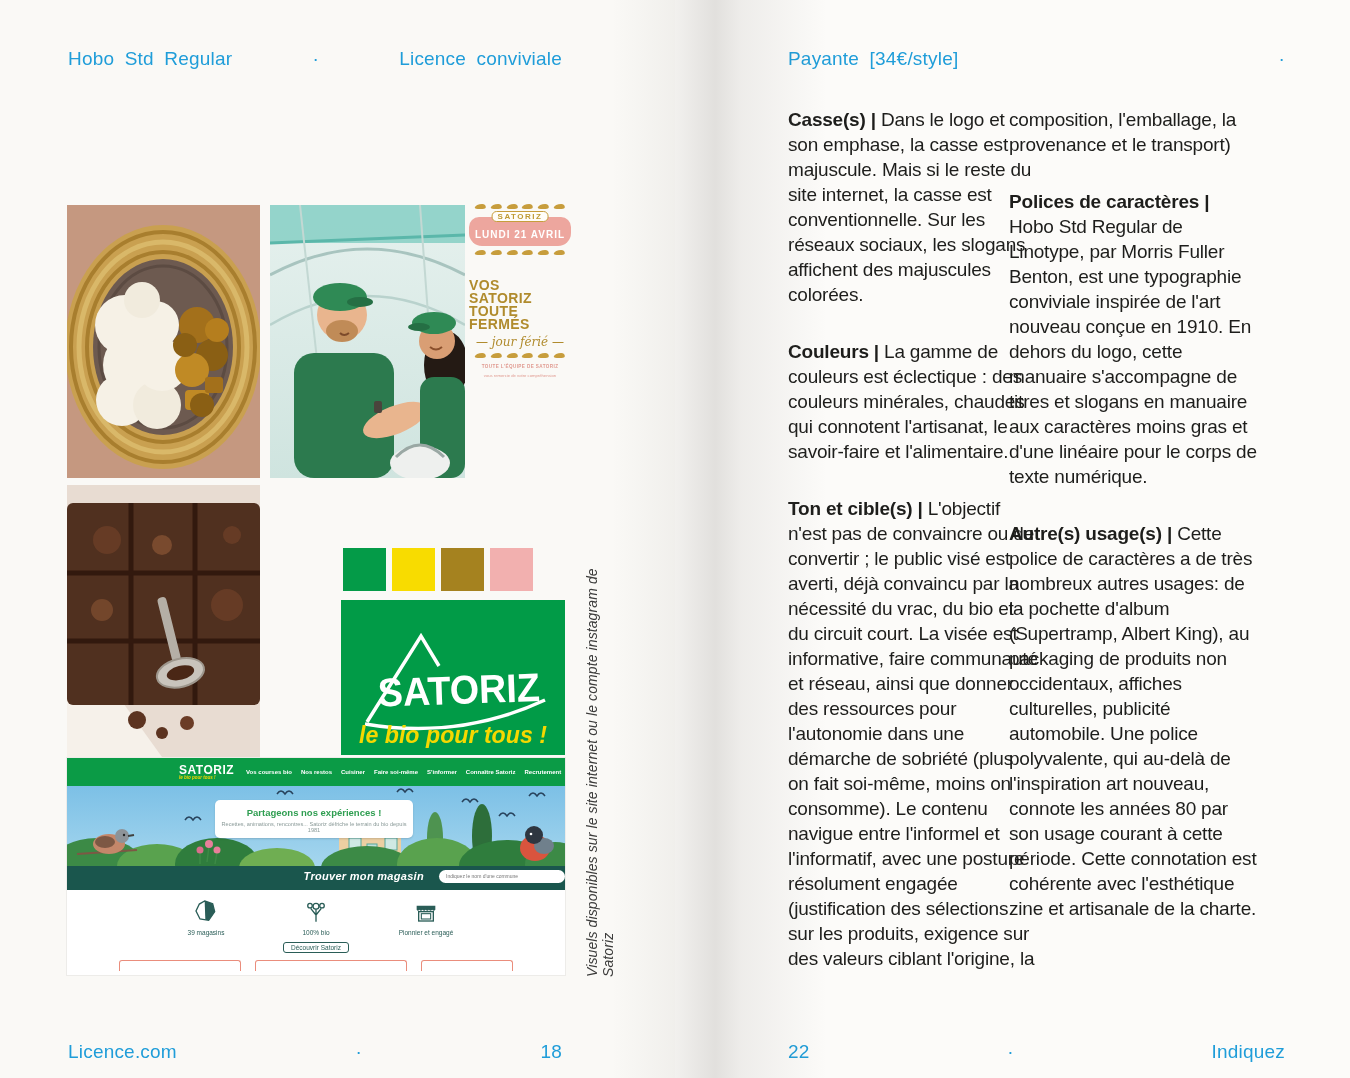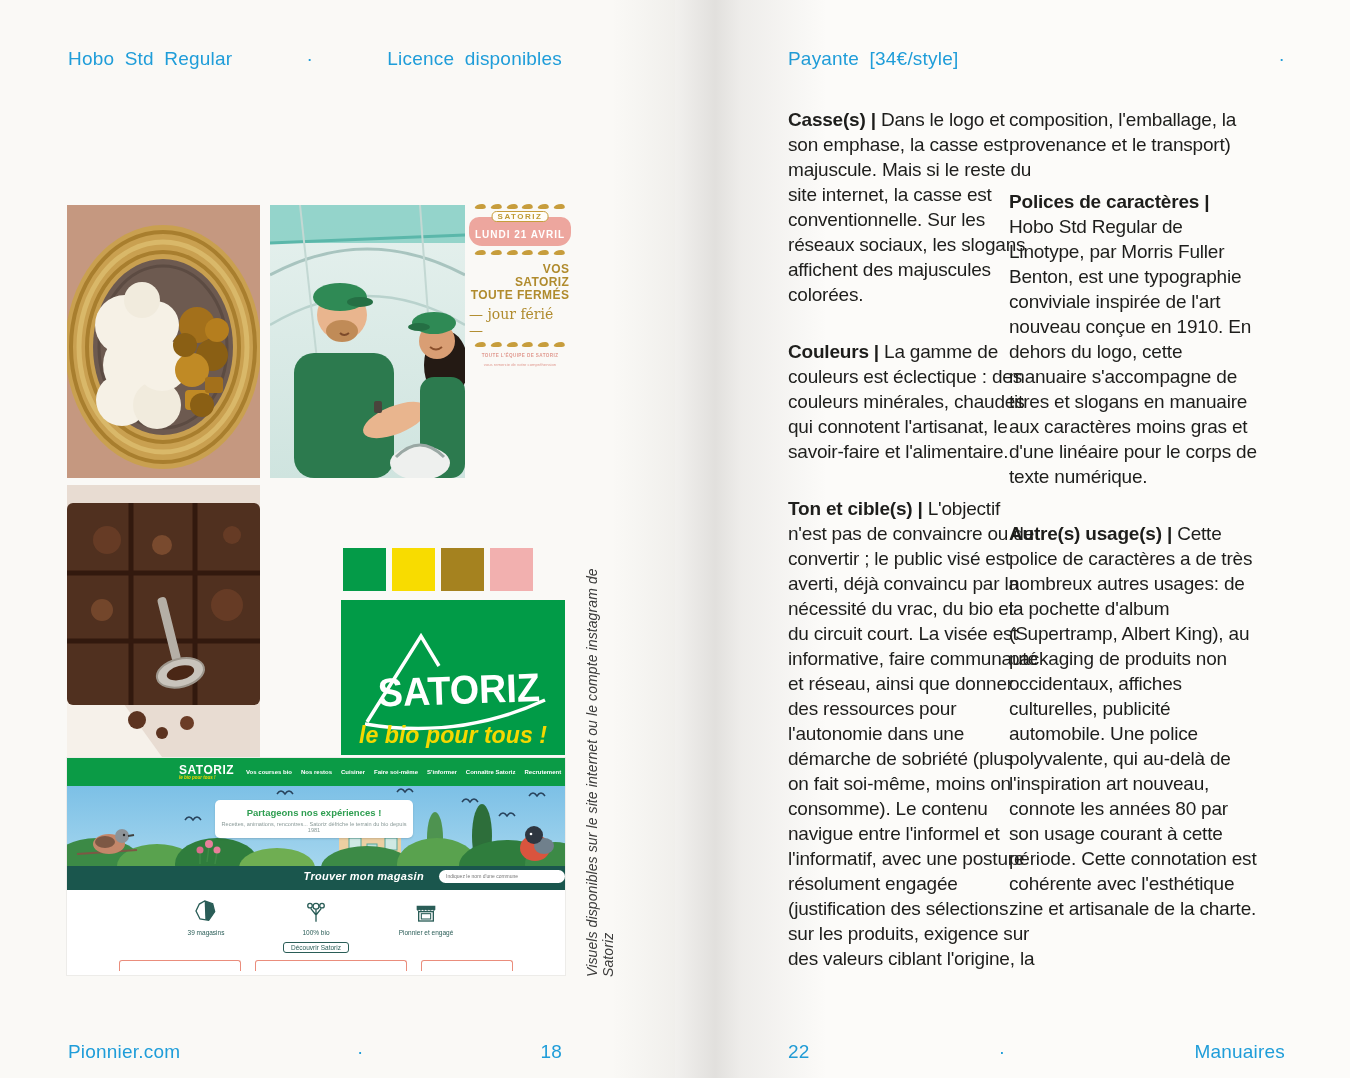--- a/index.html
+++ b/index.html
@@ -35,22 +35,22 @@
   
   #poster{position:absolute;left:469px;top:204px;width:102px;height:134px;
           display:flex;flex-direction:column;align-items:center;gap:4px;}
   .blobs{display:flex;justify-content:space-between;width:88%;}
   .blobs i{width:11px;height:5px;background:#c79d3c;border-radius:60% 40% 50% 50%/75% 75% 25% 25%;transform:skewX(-12deg);}
   .poster-band{width:100%;background:#eda69e;border-radius:10px 10px 13px 13px;text-align:center;
           color:#fff;font-weight:bold;font-size:10px;letter-spacing:1px;padding:12px 0 6px;position:relative;margin-top:4px;}
   .poster-brand{position:absolute;top:-6px;left:50%;transform:translateX(-50%);background:#fffdf8;
           border:1px solid #c79d3c;color:#bf9a33;font-size:8px;font-weight:bold;letter-spacing:1.5px;
           padding:0 5px;border-radius:5px;white-space:nowrap;}
-  .poster-msg{color:#b08b2d;font-weight:800;font-size:12px;line-height:13px;letter-spacing:.4px;text-align:right;margin-top:4px;}
-  .poster-script{color:#b08b2d;font-size:14px;font-family:"DejaVu Serif",serif;}
+  .poster-msg{color:#b08b2d;font-weight:800;font-size:14px;line-height:13px;letter-spacing:.4px;text-align:left;margin-top:20px;}
+  .poster-script{color:#b08b2d;font-style:italic;font-size:12px;font-family:"DejaVu Serif",serif;}
   .poster-small1{color:#e09a90;font-size:4.6px;font-weight:bold;letter-spacing:.4px;margin-top:2px;}
   .poster-small2{color:#e09a90;font-size:4.2px;}
 
   
   #swatches{position:absolute;left:343px;top:548px;display:flex;gap:6px;}
   .sw{width:43px;height:43px;}
   .sw1{background:#049b48;} .sw2{background:#f8dc00;} .sw3{background:#a5821f;} .sw4{background:#f2b0af;}
 
   
   #logo-block{position:absolute;left:341px;top:600px;width:224px;height:155px;background:#019b47;overflow:hidden;}
@@ -92,21 +92,21 @@
 </head>
 <body>
 
 <div id="spread">
   <div class="page" id="page-left"></div>
   <div class="page" id="page-right"></div>
 
   <div class="pg-head" id="head-left">
     <span>Hobo Std Regular</span>
     <span>·</span>
-    <span>Licence disponibles</span>
+    <span>Licence conviviale</span>
   </div>
 
   <svg class="ph" id="photo-rice" width="193" height="273" viewBox="0 0 193 273" aria-label="Bol de riz et curry sur panier en osier">
     <rect width="193" height="273" fill="#c59880"></rect>
     <ellipse cx="96" cy="142" rx="98" ry="122" fill="#c9a050"></ellipse>
     <ellipse cx="96" cy="142" rx="92" ry="115" fill="none" stroke="#a87e2e" stroke-width="4"></ellipse>
     <ellipse cx="96" cy="142" rx="84" ry="105" fill="none" stroke="#d9b869" stroke-width="5"></ellipse>
     <ellipse cx="96" cy="142" rx="76" ry="95" fill="none" stroke="#a87e2e" stroke-width="4"></ellipse>
     <ellipse cx="96" cy="142" rx="70" ry="88" fill="#6d5a50"></ellipse>
     <ellipse cx="96" cy="142" rx="64" ry="81" fill="none" stroke="#5c4b42" stroke-width="3"></ellipse>
@@ -358,21 +358,21 @@
     <div id="card-tops">
         <i></i>
         <i></i>
         <i></i>
       </div>
   </div>
 
   <div id="v-caption">Visuels disponibles sur le site internet ou le compte instagram de Satoriz</div>
 
   <div class="pg-foot" id="foot-left">
-    <span>Pionnier.com</span>
+    <span>Licence.com</span>
     <span>·</span>
     <span>18</span>
   </div>
 
   <div class="pg-head" id="head-right">
     <span>Payante [34€/style]</span>
     <span>·</span>
   </div>
 
   <div class="col" id="col1">
@@ -382,17 +382,17 @@
   </div>
   <div class="col" id="col2">
     <p><b></b><span>composition, l'emballage, la provenance et le transport)</span></p>
     <p><b>Polices de caractères | </b><span>Hobo Std Regular de Linotype, par Morris Fuller Benton, est une typographie conviviale inspirée de l'art nouveau conçue en 1910. En dehors du logo, cette manuaire s'accompagne de titres et slogans en manuaire aux caractères moins gras et d'une linéaire pour le corps de texte numérique.</span></p>
     <p><b>Autre(s) usage(s) | </b><span>Cette police de caractères a de très nombreux autres usages: de la pochette d'album (Supertramp, Albert King), au packaging de produits non occidentaux, affiches culturelles, publicité automobile. Une police polyvalente, qui au-delà de l'inspiration art nouveau, connote les années 80 par son usage courant à cette période. Cette connotation est cohérente avec l'esthétique zine et artisanale de la charte.</span></p>
   </div>
 
   <div class="pg-foot" id="foot-right">
     <span>22</span>
     <span>·</span>
-    <span>Manuaires</span>
+    <span>Indiquez</span>
   </div>
 
   <div id="spine"></div>
 </div>
 
 </body></html>

